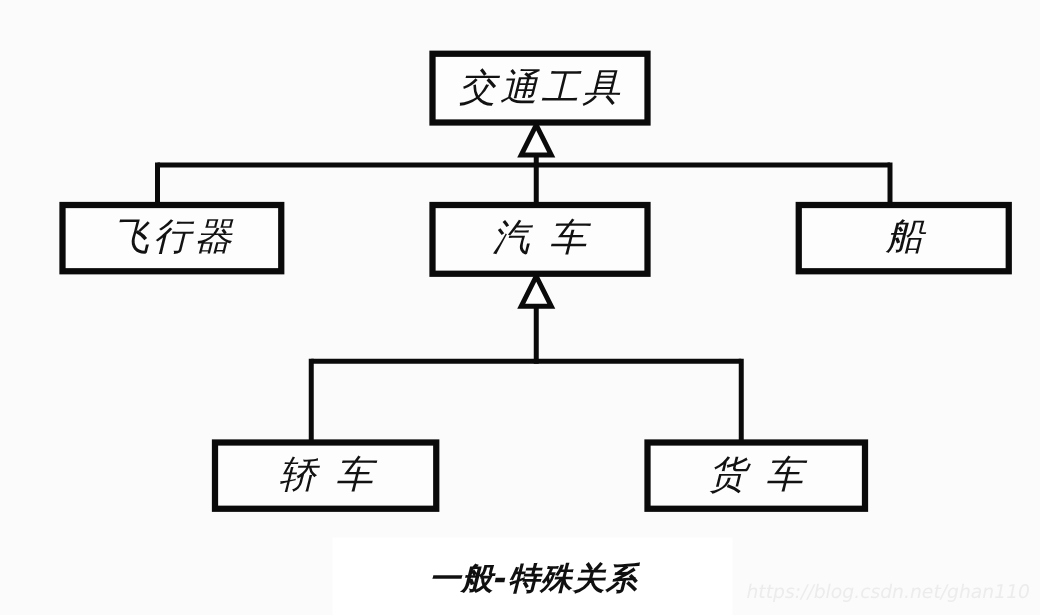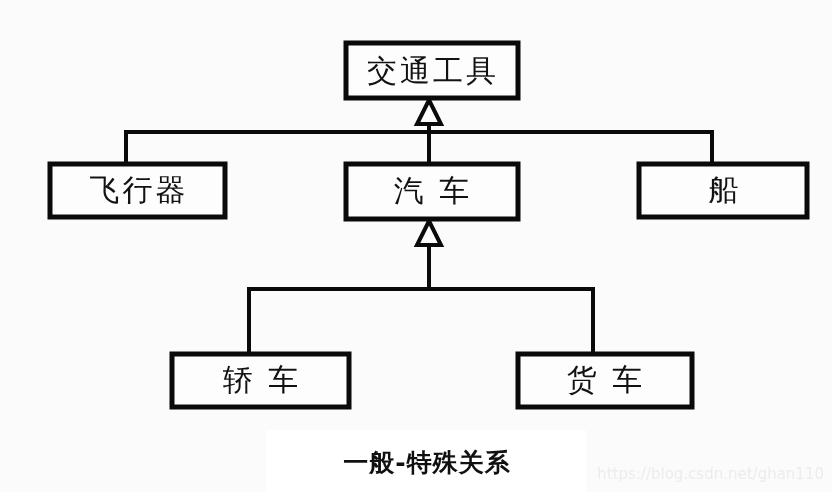--- a/index.html
+++ b/index.html
@@ -11,20 +11,21 @@
     height: 492px;
     background: #fbfbfb;
     font-family: "DejaVu Sans", "Liberation Sans", sans-serif;
     overflow: hidden;
   }
   #diagram-root {
     position: relative;
     width: 832px;
     height: 492px;
     background: #fbfbfb;
+    font-style: italic;
   }
   svg#uml-canvas {
     position: absolute;
     left: 0;
     top: 0;
     width: 832px;
     height: 492px;
     display: block;
   }
   .node-box {

